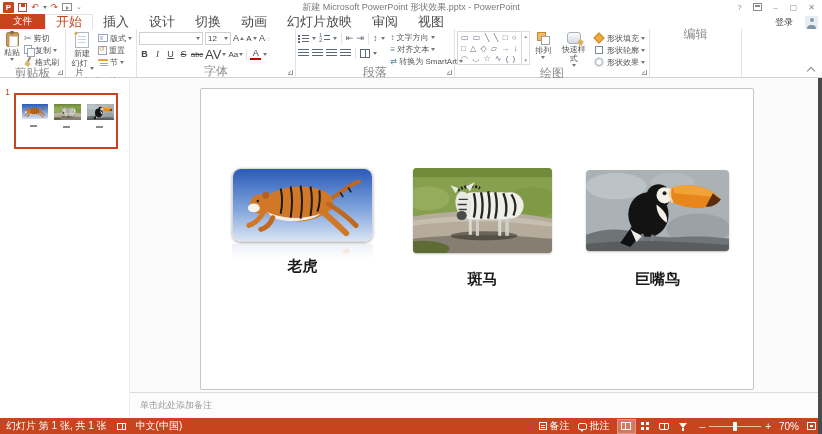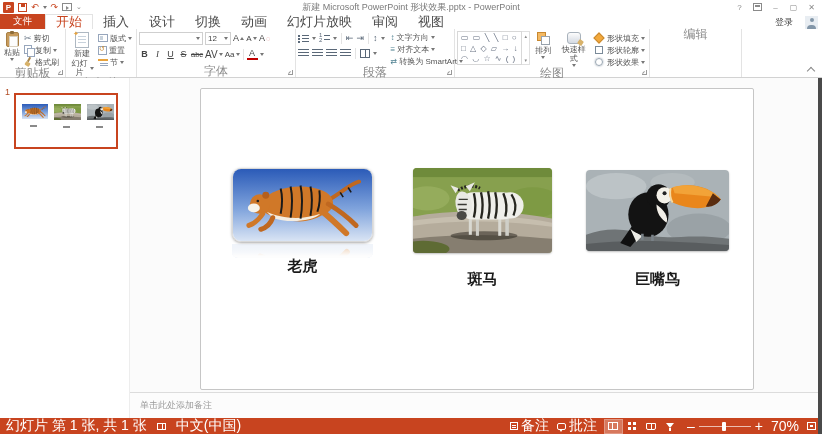--- a/index.html
+++ b/index.html
@@ -128,21 +128,21 @@
   .photo-frame svg { width:100%; height:100%; display:block; }
   .tiger-frame { border-radius:9px; border:1px solid #D8D8D8; box-shadow:0 1px 3px rgba(0,0,0,.35); }
   .plain-frame { border-radius:4px; box-shadow:0 1px 2px rgba(0,0,0,.25); }
   .refl-wrap { position:absolute; left:0; top:100%; margin-top:2px; width:100%; height:14px; overflow:hidden; opacity:.4; border-radius:0 0 6px 6px; }
   .refl-wrap svg { display:block; width:100%; height:74px; transform:scaleY(-1); }
   .refl-fade { position:absolute; inset:0; background:linear-gradient(to bottom, rgba(251,251,251,0) 0%, #FBFBFB 85%); }
   .caption { position:absolute; font-size:15px; font-weight:bold; color:#1A1A1A; text-align:center; }
   .notes-wrap { position:absolute; left:0px; top:314px; right:0; height:26px; background:#FCFCFC; border-top:1px solid #DCDCDC; display:flex; align-items:center; padding-left:10px; color:#9A9A9A; font-size:9px; }
 
   
-  .statusbar { position:absolute; left:0; bottom:0; right:0; height:16px; background:#C8441F; color:#fff; display:flex; align-items:center; font-size:14px; padding:0 6px; }
+  .statusbar { position:absolute; left:0; bottom:0; right:0; height:16px; background:#C8441F; color:#fff; display:flex; align-items:center; font-size:10px; padding:0 6px; }
   .st-left { display:flex; align-items:center; gap:10px; }
   .ic-proof { width:9px; height:7px; border:1px solid #fff; position:relative; }
   .ic-proof::before { content:""; position:absolute; left:4px; top:0; width:1px; height:100%; background:#fff; }
   .st-right { margin-left:auto; display:flex; align-items:center; gap:8px; }
   .sbtn { display:flex; align-items:center; gap:3px; }
   .ic-snotes { width:8px; height:8px; border:1px solid #fff; position:relative; }
   .ic-snotes::before { content:""; position:absolute; left:1px; top:2px; width:4px; height:1px; background:#fff; box-shadow:0 2px 0 #fff; }
   .ic-scomment { width:9px; height:7px; border:1px solid #fff; border-radius:2px; position:relative; }
   .ic-scomment::after { content:""; position:absolute; left:1px; bottom:-3px; border-left:2px solid transparent; border-right:2px solid transparent; border-top:3px solid #fff; }
   .views { display:flex; align-items:center; gap:2px; }
@@ -370,21 +370,21 @@
               <span>A</span>
               <span style="color:#D86A6A;font-size:7px">◌</span>
             </div>
         </div>
         <div class="frow">
           <div class="fbtn b-bold">B</div>
           <div class="fbtn b-italic">I</div>
           <div class="fbtn b-under">U</div>
           <div class="fbtn b-strike">S</div>
           <div class="fbtn b-strike" style="font-size:7.5px">abc</div>
-          <div class="fbtn" style="font-size:10px">
+          <div class="fbtn" style="font-size:13px">
               <span>AV</span>
               <span class="dd"></span>
             </div>
           <div class="fbtn" style="font-size:8px">
               <span>Aa</span>
               <span class="dd"></span>
             </div>
           <div class="vsep"></div>
           <div class="fbtn b-color">
               <span>A</span>

